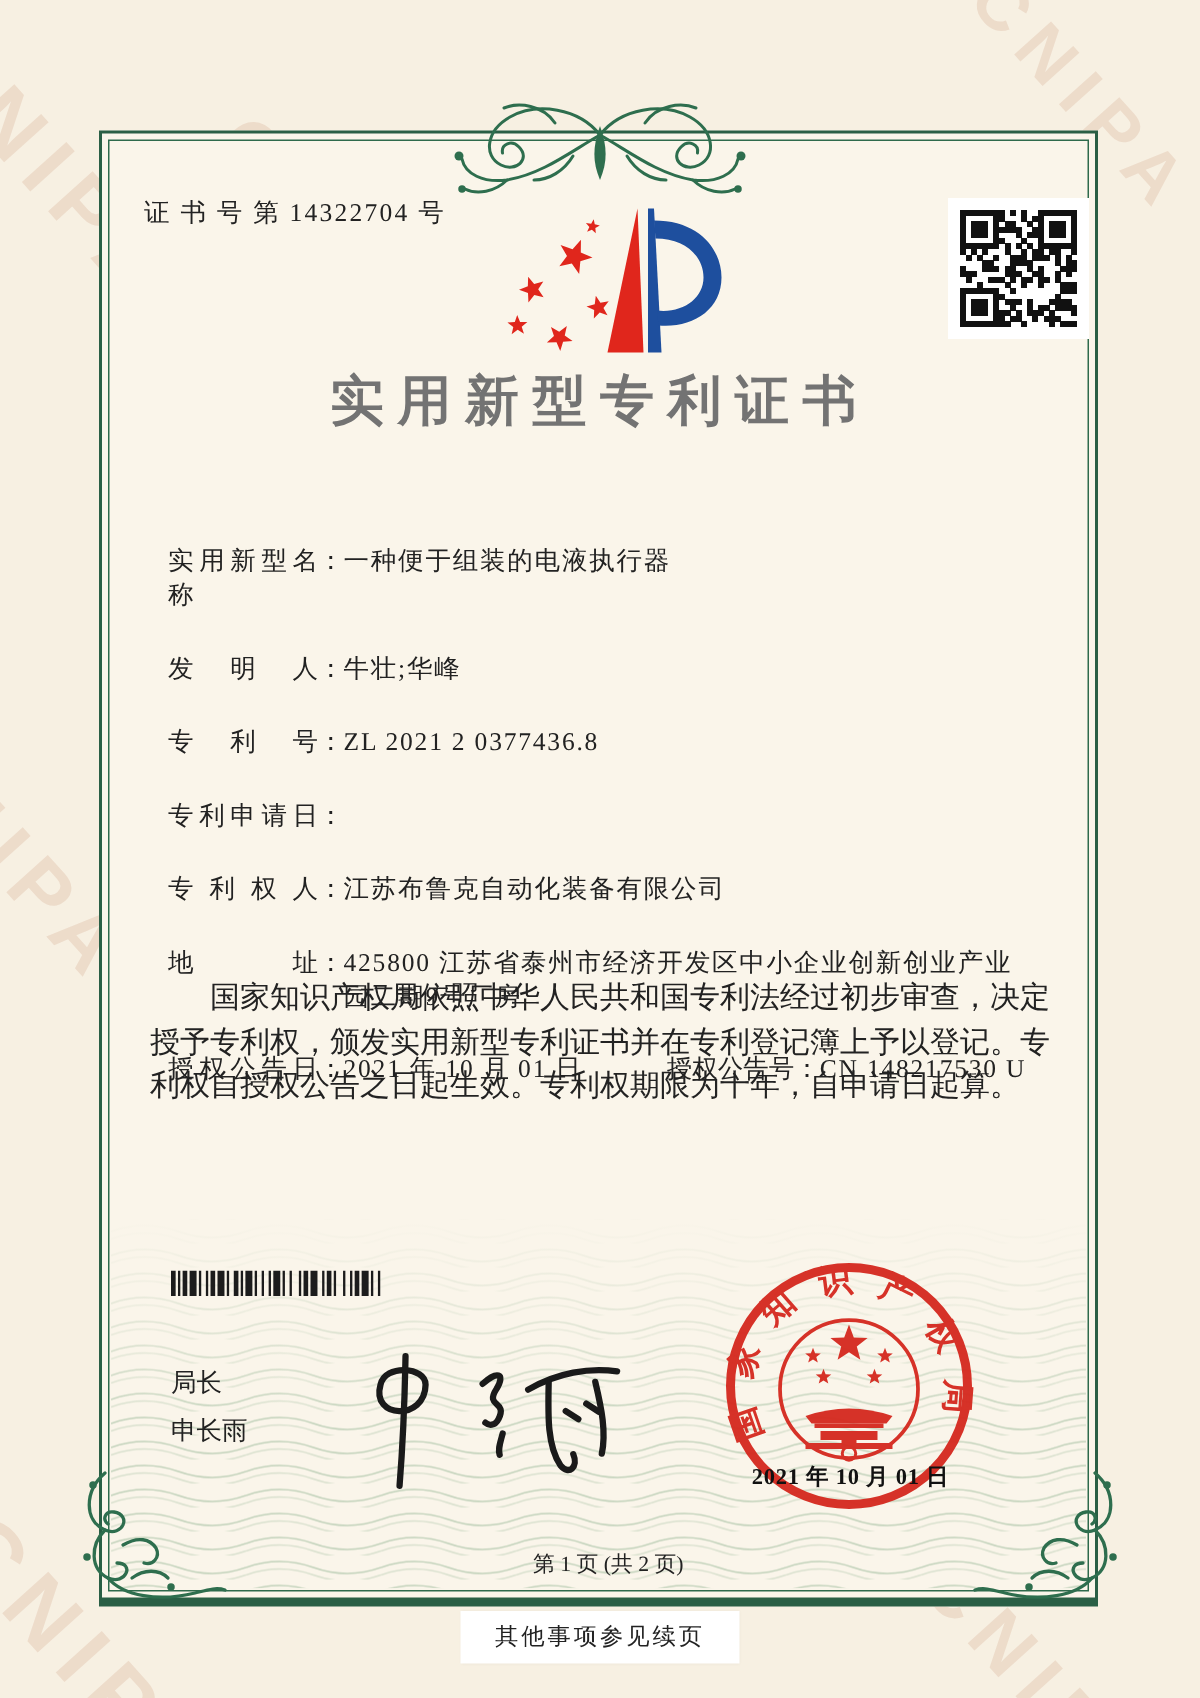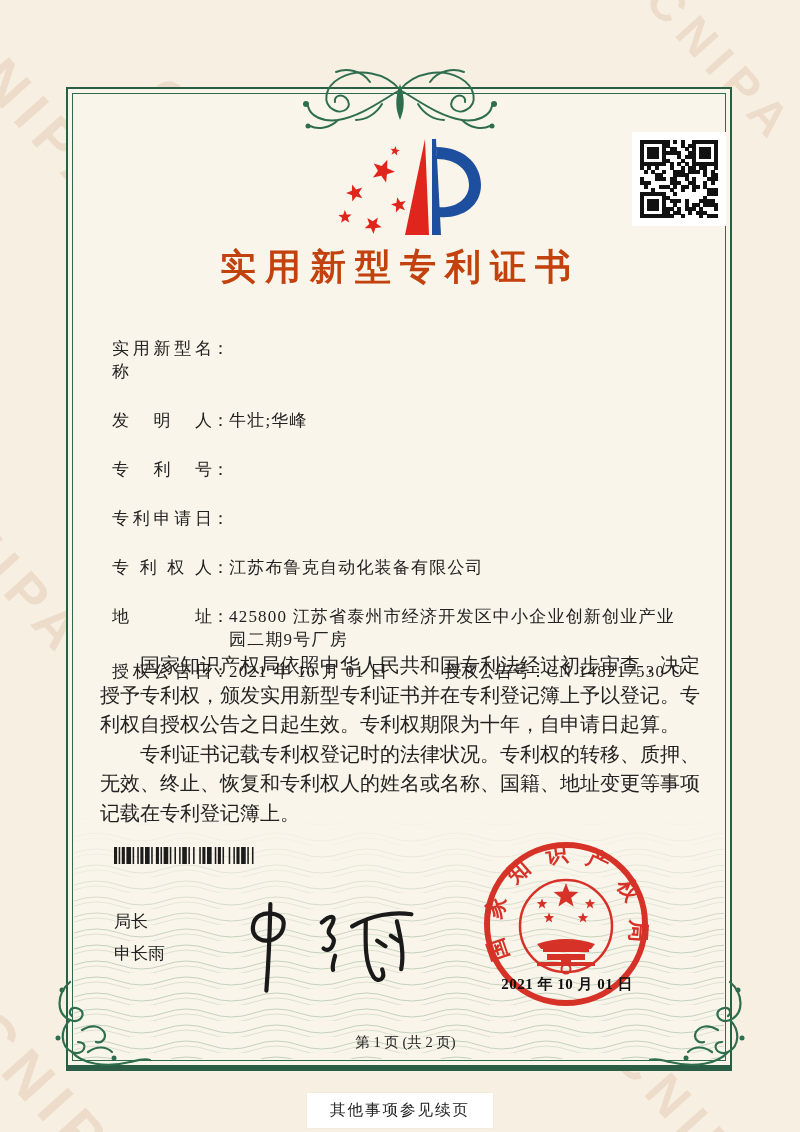--- a/index.html
+++ b/index.html
@@ -13,23 +13,23 @@
          border:2px solid #2a5f45;border-bottom-width:6px;background:#faf5ea;z-index:2;}
   .frame-inner{position:absolute;inset:4px;border:1px solid #2e6a4c;}
   .waves{position:absolute;left:1px;right:1px;bottom:1px;height:246px;overflow:hidden;}
   .waves-fade{position:absolute;left:0;right:0;top:0;height:130px;
               background:linear-gradient(to bottom,#faf5ea 0%,rgba(250,245,234,0) 100%);}
   .cert-number{position:absolute;left:96px;top:130px;font-size:17px;letter-spacing:1.5px;z-index:5;}
   .logo{position:absolute;left:335px;top:133px;z-index:5;}
   .qr-box{position:absolute;left:632px;top:132px;width:94px;height:94px;background:#fff;z-index:5;
           display:flex;align-items:center;justify-content:center;}
   .page-title{position:absolute;left:0;right:0;top:243px;text-align:center;font-size:36px;
-              font-weight:bold;letter-spacing:9px;color:#c2410c;z-index:5;}
+              font-weight:bold;letter-spacing:9px;color:#737373;z-index:5;}
   .fields{position:absolute;left:112px;top:337px;width:580px;z-index:5;font-size:17px;}
-  .frow{display:flex;align-items:flex-start;margin-bottom:26px;line-height:23px;}
+  .frow{display:flex;align-items:flex-start;margin-bottom:26px;line-height:23px;margin-top:25px;}
   .frow.addr{margin-bottom:9px;}
   .flabel{display:inline-block;width:100px;text-align:justify;text-align-last:justify;flex:none;}
   .fcolon{flex:none;}
   .fvalue{letter-spacing:1.2px;}
   .frow.addr .fvalue{max-width:505px;}
   .pair2{margin-left:56px;display:flex;}
   .body-text{position:absolute;left:100px;top:651px;width:600px;z-index:5;font-size:20px;
              line-height:29.5px;text-align:justify;}
   .body-text p{margin:0;text-indent:2em;}
   .barcode{position:absolute;left:114px;top:847px;z-index:5;}
@@ -37,21 +37,21 @@
              font-family:"Liberation Sans","DejaVu Sans",sans-serif;text-align:right;}
   .sig-name{position:absolute;left:114px;top:942px;font-size:17px;z-index:5;
             font-family:Liberation Serif, serif;}
   .signature{position:absolute;left:235px;top:888px;z-index:6;}
   .seal{position:absolute;left:480px;top:838px;z-index:6;opacity:0.95;}
   .seal-date{position:absolute;left:482px;top:975px;width:170px;text-align:center;font-size:15px;
              font-weight:600;color:#111;z-index:7;letter-spacing:0.5px;}
   .page-number{position:absolute;left:0;right:0;top:1033px;text-align:center;font-size:14.5px;z-index:5;margin-left:11px;}
   .cont-box{position:absolute;left:0;right:0;top:1074px;text-align:center;z-index:5;}
   .cont-box span{display:inline-block;background:#ffffff;padding:7px 23px;font-size:15.5px;
-                 letter-spacing:2px;box-shadow:0 0 2px rgba(0,0,0,0.05);margin-top:19px;}
+                 letter-spacing:2px;box-shadow:0 0 2px rgba(0,0,0,0.05);}
   .dragons{position:absolute;left:282px;top:60px;z-index:4;}
   .corner{position:absolute;z-index:4;}
   .corner.left{left:52px;top:980px;}
   .corner.right{left:648px;top:980px;}
 </style>
 </head>
 <body>
 
 <div class="page">
 
@@ -112,20 +112,21 @@
       <path d="M18,40 C8,50 8,66 20,72 C32,77 38,62 26,62"></path>
       <path d="M20,72 C30,84 54,88 78,82 C86,80 92,78 98,80"></path>
       <path d="M30,50 C40,44 48,46 52,52 C55,58 50,64 44,62"></path>
       <path d="M36,72 C44,66 54,66 60,72"></path>
       <circle cx="10" cy="10" r="2.5" fill="#2e6e4e" stroke="none"></circle>
       <circle cx="6" cy="58" r="2.5" fill="#2e6e4e" stroke="none"></circle>
       <circle cx="62" cy="78" r="2.5" fill="#2e6e4e" stroke="none"></circle>
     </g>
   </svg>
 
+  <div class="cert-number">证 书 号 第 14322704 号</div>
 
   <svg class="logo" width="150" height="105" viewBox="0 0 150 105">
     <g id="logo-stars">
         <polygon points="17.1,51.5 21.1,56.4 27.2,54.6 23.8,59.9 27.4,65.2 21.2,63.6 17.3,68.6 17.0,62.3 11.0,60.1 16.9,57.8" fill="#e0261c"></polygon>
         <polygon points="52.3,26.8 52.2,35.3 60.0,38.7 51.9,41.2 51.1,49.6 46.2,42.7 37.9,44.5 43.0,37.7 38.7,30.4 46.7,33.1" fill="#e0261c"></polygon>
         <polygon points="9.8,77.0 11.7,81.6 16.6,81.6 12.8,84.8 14.3,89.5 10.1,86.9 6.1,89.8 7.2,85.0 3.3,82.0 8.2,81.7" fill="#e0261c"></polygon>
         <polygon points="42.9,84.4 41.5,90.6 46.7,94.3 40.4,94.9 38.5,101.0 36.0,95.2 29.6,95.3 34.3,91.0 32.3,85.0 37.8,88.2" fill="#e0261c"></polygon>
         <polygon points="62.2,64.2 65.3,68.9 70.8,67.9 67.3,72.3 70.0,77.2 64.8,75.3 60.9,79.4 61.1,73.7 56.0,71.3 61.5,69.8" fill="#e0261c"></polygon>
         <polygon points="60.8,13.1 61.5,16.5 64.9,17.3 61.9,19.0 62.2,22.5 59.6,20.1 56.4,21.5 57.9,18.3 55.6,15.7 59.1,16.1" fill="#e0261c"></polygon>
       </g>
@@ -371,29 +372,31 @@
         <rect x="74.29" y="74.29" width="4" height="4" fill="#111"></rect>
       </svg>
   </div>
 
   <div class="page-title">实用新型专利证书</div>
 
   <div class="fields">
     <div class="frow">
       <span class="flabel">实用新型名称</span>
         <span class="fcolon">：</span>
+      <span class="fvalue">一种便于组装的电液执行器</span>
     </div>
     <div class="frow">
       <span class="flabel">发明人</span>
         <span class="fcolon">：</span>
       <span class="fvalue">牛壮;华峰</span>
     </div>
     <div class="frow">
       <span class="flabel">专利号</span>
         <span class="fcolon">：</span>
+      <span class="fvalue">ZL 2021 2 0377436.8</span>
     </div>
     <div class="frow">
       <span class="flabel">专利申请日</span>
         <span class="fcolon">：</span>
     </div>
     <div class="frow">
       <span class="flabel">专利权人</span>
         <span class="fcolon">：</span>
       <span class="fvalue">江苏布鲁克自动化装备有限公司</span>
     </div>
@@ -409,21 +412,20 @@
       <span class="pair2">
         <span>授权公告号</span>
           <span>：</span>
         <span class="fvalue">CN 148217530 U</span>
       </span>
     </div>
   </div>
 
   <div class="body-text">
     <p>国家知识产权局依照中华人民共和国专利法经过初步审查，决定授予专利权，颁发实用新型专利证书并在专利登记簿上予以登记。专利权自授权公告之日起生效。专利权期限为十年，自申请日起算。</p>
-    <p>专利证书记载专利权登记时的法律状况。专利权的转移、质押、无效、终止、恢复和专利权人的姓名或名称、国籍、地址变更等事项记载在专利登记簿上。</p>
   </div>
 
   <svg class="barcode" id="barcode-svg" width="206" height="17">
       <rect x="0" y="0" width="3.1" height="17" fill="#1c1c1c"></rect>
       <rect x="4.65" y="0" width="1.55" height="17" fill="#1c1c1c"></rect>
       <rect x="7.75" y="0" width="3.1" height="17" fill="#1c1c1c"></rect>
       <rect x="12.4" y="0" width="4.65" height="17" fill="#1c1c1c"></rect>
       <rect x="18.6" y="0" width="1.55" height="17" fill="#1c1c1c"></rect>
       <rect x="23.250000000000004" y="0" width="1.55" height="17" fill="#1c1c1c"></rect>
       <rect x="26.350000000000005" y="0" width="3.1" height="17" fill="#1c1c1c"></rect>

